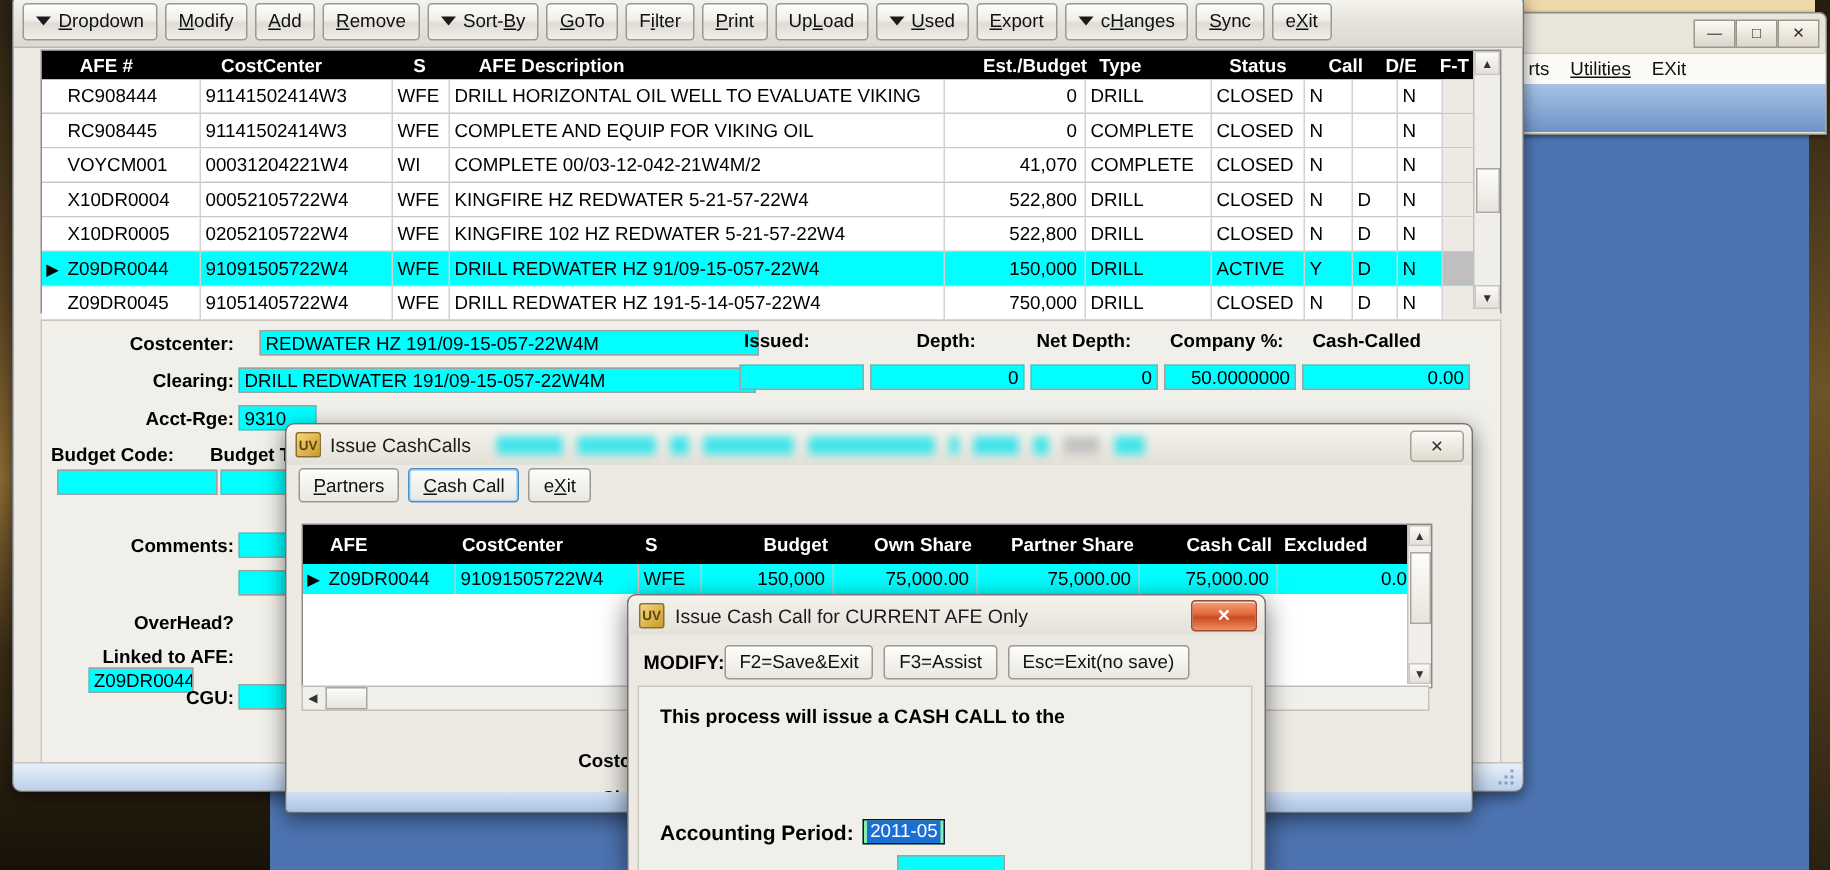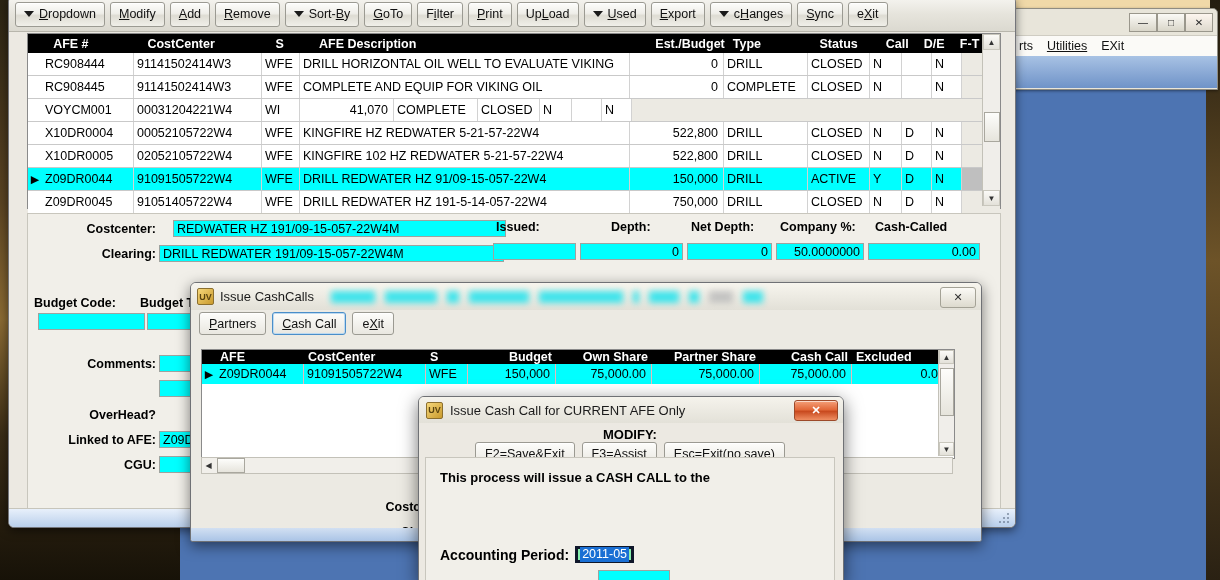--- a/index.html
+++ b/index.html
@@ -101,21 +101,21 @@
   #cc-blur i{display:block;height:12px;background:#22e4ee;border-radius:1px;}
   #cc-close{position:absolute;right:5px;top:4px;width:34px;height:19px;border:1px solid #a4a296;
     border-radius:3px;background:linear-gradient(180deg,#fbfaf6,#dddace);
     display:flex;align-items:center;justify-content:center;font-size:11px;color:#333;}
   #cc-toolbar{height:27px;display:flex;align-items:center;gap:6px;padding:0 8px;
     background:#eceae3;}
   .tbtn2{height:21px;padding:0 9px;border:1px solid #9b9a92;border-radius:3px;font-size:12.5px;color:#111;
     background:linear-gradient(180deg,#fdfdfb,#e9e7e0);display:flex;align-items:center;box-shadow:inset 0 1px 0 #fff;}
   .tbtn2.active{border:1px solid #4a8ec9;box-shadow:inset 0 0 0 1px #bcd9f0;}
   #cc-grid{position:absolute;left:10px;top:66px;width:752px;height:108px;background:#fff;border:1px solid #8a8a8a;}
-  #cc-head{display:flex;height:14px;background:#000;color:#fff;font-size:12.5px;font-weight:bold;}
+  #cc-head{display:flex;height:26px;background:#000;color:#fff;font-size:12.5px;font-weight:bold;}
   #cc-head div{display:flex;align-items:center;padding:0 4px;white-space:nowrap;overflow:hidden;box-sizing:border-box;}
   #cc-head div.num{justify-content:flex-end;}
   .ccr{display:flex;height:20px;font-size:12.5px;background:#0ff;color:#000;}
   .ccr > div{display:flex;align-items:center;padding:0 3px;white-space:nowrap;overflow:hidden;
     border-right:1px solid #e8b8b8;box-sizing:border-box;}
   .ccr > div.num{justify-content:flex-end;padding-right:5px;}
   .k-mark{width:14px;border-right:none !important;justify-content:center;font-size:11px;}
   .k-afe{width:88px;}.k-cc{width:122px;}.k-s{width:42px;}.k-bud{width:88px;}
   .k-own{width:96px;}.k-part{width:108px;}.k-call{width:92px;}.k-exc{width:92px;}
   #cc-vscroll{position:absolute;right:0;top:0;width:15px;height:106px;background:#f0eeea;border-left:1px solid #c3c1b8;}
@@ -136,28 +136,28 @@
     background:#ece9e2;border:1px solid #6f7175;border-radius:6px 6px 0 0;
     box-shadow:0 5px 18px rgba(0,0,0,.55);overflow:hidden;}
   #iss-title{height:26px;background:linear-gradient(180deg,#f5f3ec,#e3e1d8);
     display:flex;align-items:center;padding:0 4px 0 7px;position:relative;}
   #iss-title .t{margin-left:7px;font-size:13px;color:#1b1b1b;white-space:nowrap;}
   #iss-close{position:absolute;right:5px;top:3px;width:42px;height:19px;border:1px solid #9d4a2a;
     border-radius:3px;background:linear-gradient(180deg,#f4a07a 0%,#e2693a 45%,#c94a1f 55%,#ef8e62 100%);
     display:flex;align-items:center;justify-content:center;font-size:11px;color:#fff;font-weight:bold;
     box-shadow:inset 0 1px 0 rgba(255,255,255,.6);}
   #iss-modify{position:absolute;left:6px;top:30px;width:410px;height:28px;
-    display:flex;align-items:center;gap:0;padding:0 4px;box-sizing:border-box;flex-direction:column;}
+    display:flex;align-items:center;gap:0;padding:0 4px;box-sizing:border-box;}
   #iss-modify .lbl{font-size:13px;font-weight:bold;color:#000;}
   #iss-body{position:absolute;left:6px;top:60px;width:410px;height:124px;background:#f1efe9;
     border:1px solid #c8c6bd;box-sizing:border-box;padding:12px 0 0 14px;}
   .iss-msg{font-size:13px;font-weight:bold;color:#000;line-height:16px;}
   #iss-period{position:absolute;left:14px;top:88px;display:flex;align-items:center;gap:6px;}
   #iss-period .lbl{font-size:14px;font-weight:bold;color:#000;}
-  .sel-green{background:#86efac;border:3px solid #0f172a;padding:0 2px;height:17px;
+  .sel-green{background:#86efac;border:1px solid #0f172a;padding:0 2px;height:17px;
     display:flex;align-items:center;box-sizing:border-box;}
   .sel-green span{background:#1a6fd4;color:#fff;font-size:12.5px;padding:0 2px;line-height:15px;}
   #iss-field2{position:absolute;left:172px;top:112px;width:70px;height:14px;background:#0ff;border:1px solid #9ea39f;}
 
   
   #mw-bottom{position:absolute;left:0;bottom:0;width:1006px;height:18px;
     background:linear-gradient(180deg,#e8f0fb,#b9cfeb);border-top:1px solid #c7c5bb;}
   #mw-grip{position:absolute;right:4px;bottom:2px;width:12px;height:12px;opacity:.55;}
   #mw-grip i{position:absolute;width:2px;height:2px;background:#5a6b82;}
 </style>
@@ -277,20 +277,21 @@
           <div class="c-call">N</div>
           <div class="c-de"></div>
           <div class="c-ft">N</div>
           <div class="c-pad"></div>
         </div>
         <div class="gr">
           <div class="c-mark"></div>
           <div class="c-afe">VOYCM001</div>
           <div class="c-cc">00031204221W4</div>
           <div class="c-s">WI</div>
+          <div class="c-desc">COMPLETE 00/03-12-042-21W4M/2</div>
           <div class="c-est num">41,070</div>
           <div class="c-type">COMPLETE</div>
           <div class="c-status">CLOSED</div>
           <div class="c-call">N</div>
           <div class="c-de"></div>
           <div class="c-ft">N</div>
           <div class="c-pad"></div>
         </div>
         <div class="gr">
           <div class="c-mark"></div>
@@ -361,38 +362,42 @@
     <div class="frow" style="left:0;top:6px;">
       <div class="flab" style="width:128px">Costcenter:</div>
       <div class="fval" style="width:333px;margin-left:17px">REDWATER HZ 191/09-15-057-22W4M</div>
     </div>
 
     <div class="frow" style="left:0;top:31px;">
       <div class="flab" style="width:128px">Clearing:</div>
       <div class="fval" style="width:345px;margin-left:3px">DRILL REDWATER 191/09-15-057-22W4M</div>
     </div>
 
+    <div class="frow" style="left:0;top:56px;">
+      <div class="flab" style="width:128px">Acct-Rge:</div>
+      <div class="fval" style="width:52px;margin-left:3px">9310</div>
+    </div>
 
     <div class="colhdr" style="left:6px;top:82px">Budget Code:</div>
     <div class="colhdr" style="left:112px;top:82px">Budget T</div>
     <div class="fval" style="position:absolute;left:10px;top:99px;width:107px"></div>
     <div class="fval" style="position:absolute;left:119px;top:99px;width:140px"></div>
 
     <div class="frow" style="left:0;top:141px;">
       <div class="flab" style="width:128px">Comments:</div>
       <div class="fval" style="width:145px;margin-left:3px"></div>
     </div>
     <div class="fval" style="position:absolute;left:131px;top:166px;width:145px"></div>
 
     <div class="frow" style="left:0;top:192px;gap:36px;">
       <div class="flab" style="width:128px">OverHead?</div>
       <div class="fval" style="width:20px;margin-left:3px">C</div>
     </div>
 
-    <div class="frow" style="left:0;top:217px;">
+    <div class="frow" style="left:0;top:217px;flex-direction:column;">
       <div class="flab" style="width:128px">Linked to AFE:</div>
       <div class="fval" style="width:70px;margin-left:3px">Z09DR0044</div>
     </div>
 
     <div class="frow" style="left:0;top:242px;">
       <div class="flab" style="width:128px">CGU:</div>
       <div class="fval" style="width:55px;margin-left:3px"></div>
     </div>
 
     <div class="colhdr" style="left:468px;top:6px">Issued:</div>

